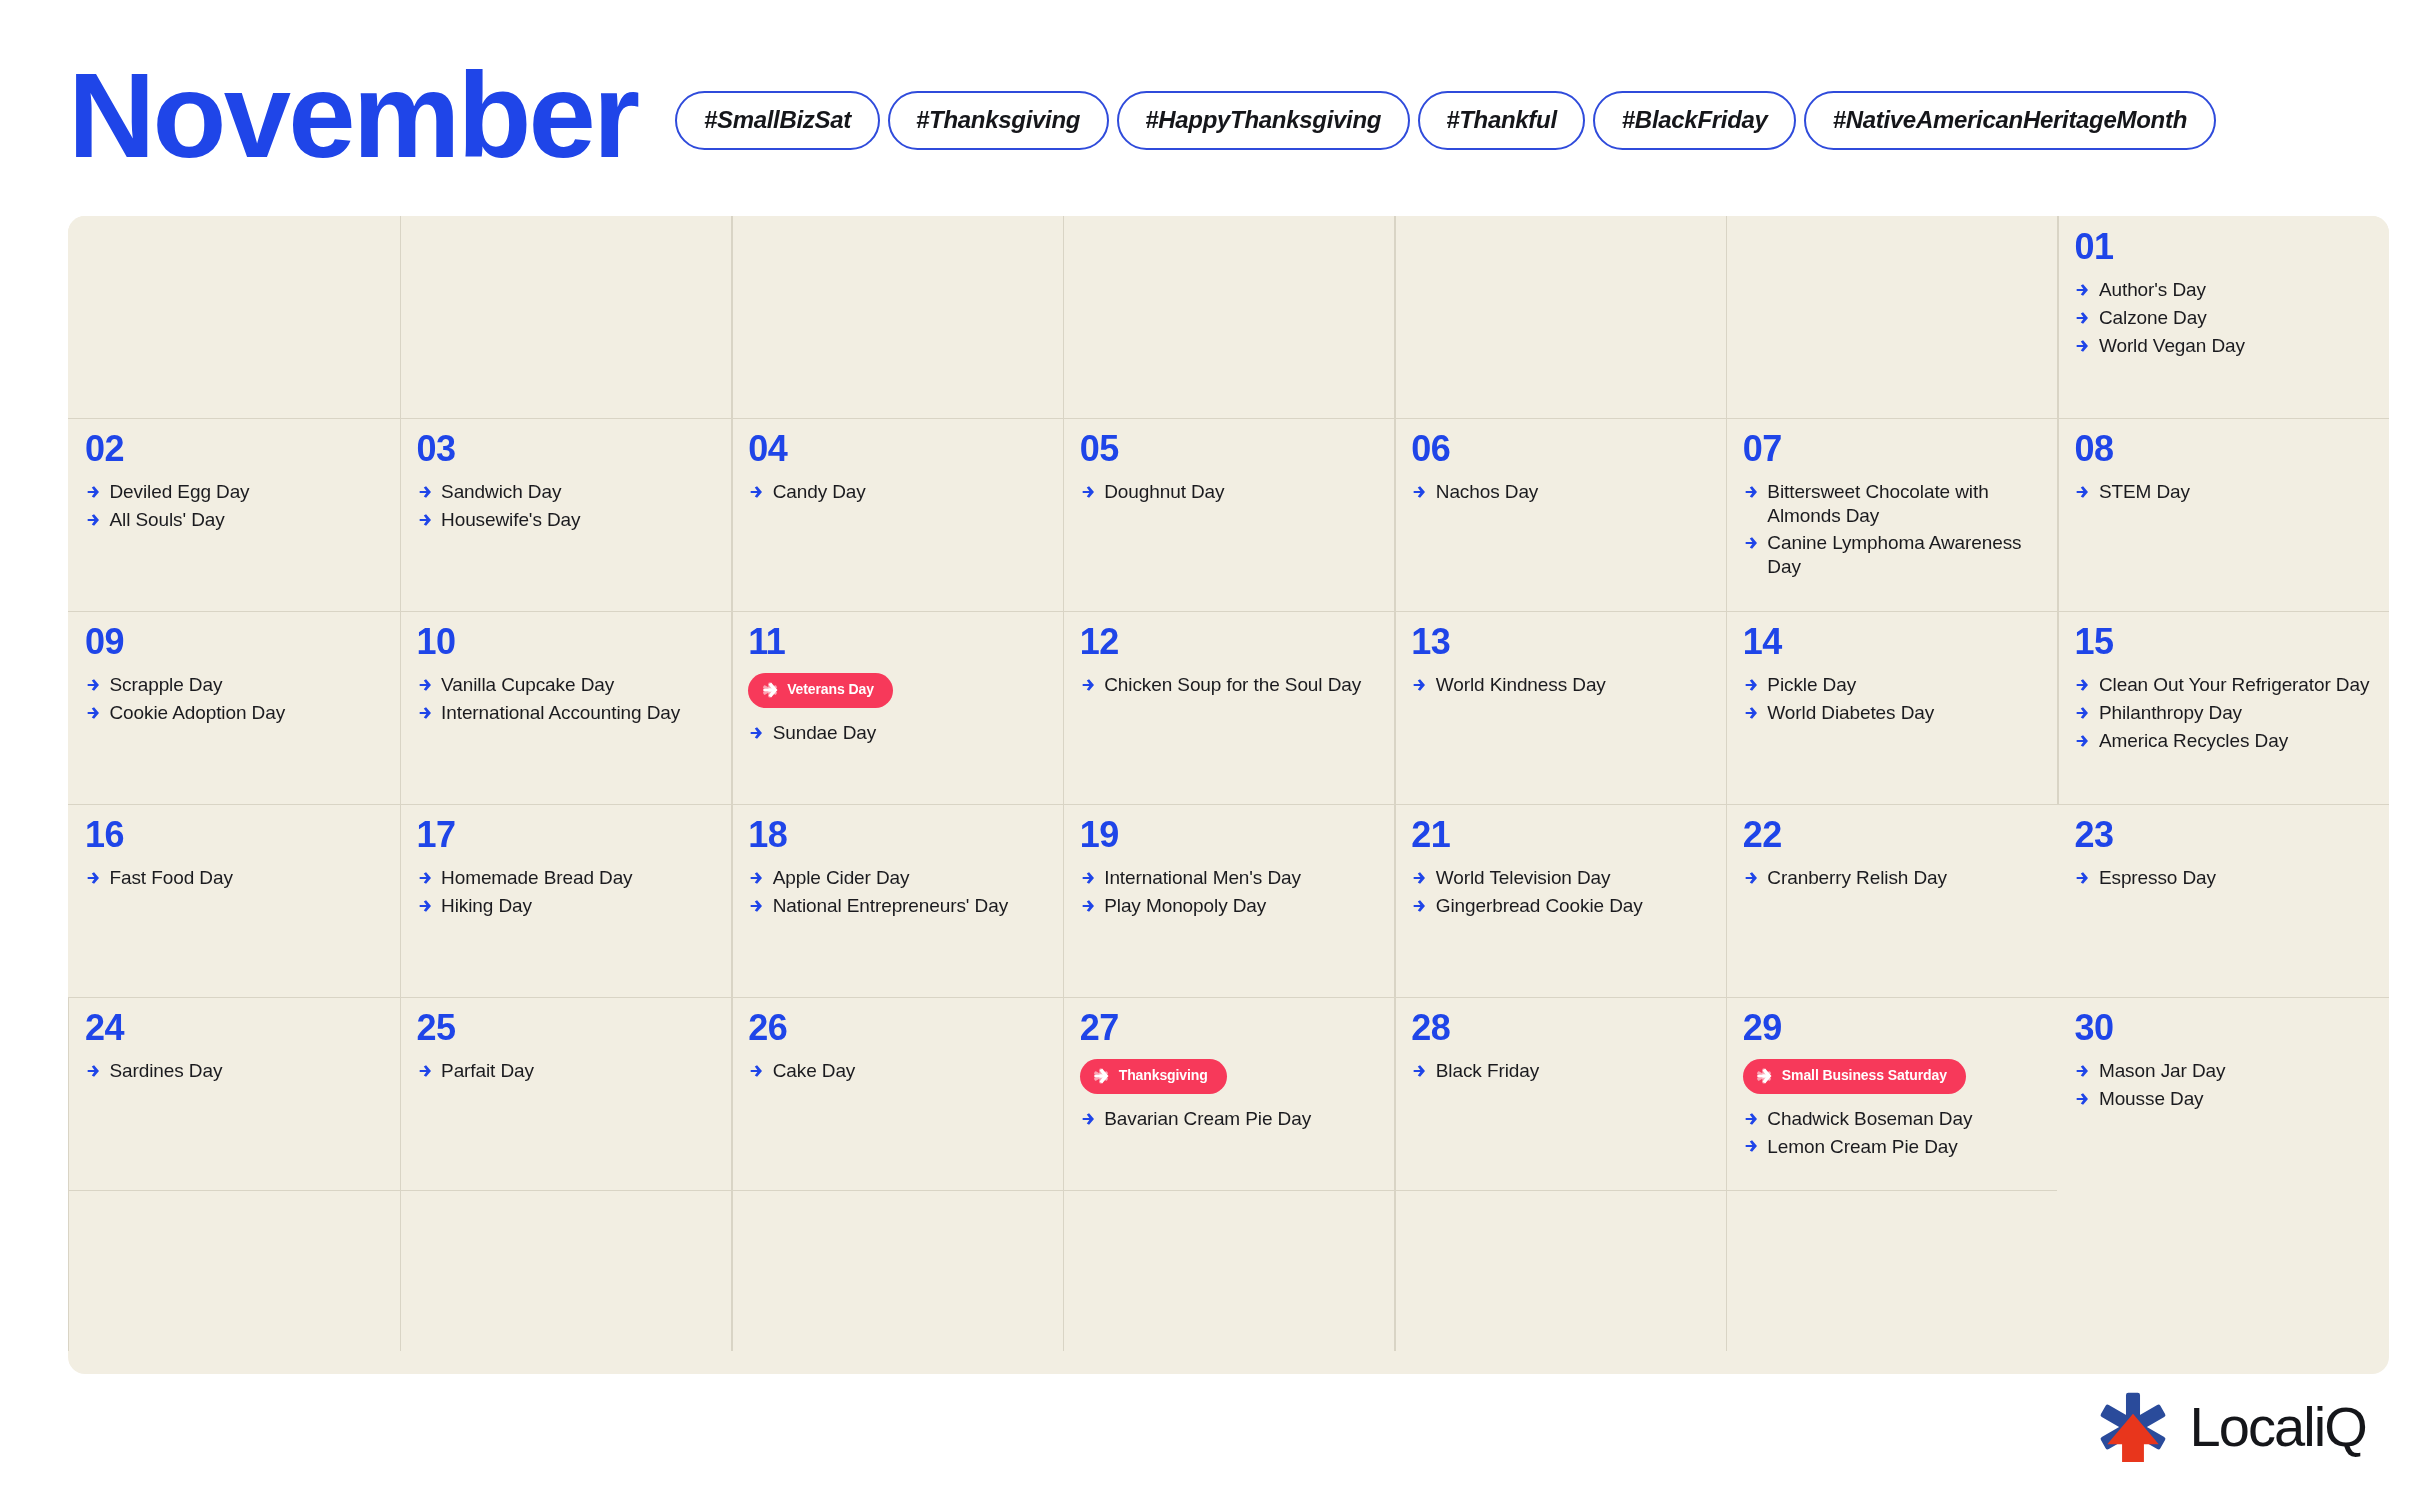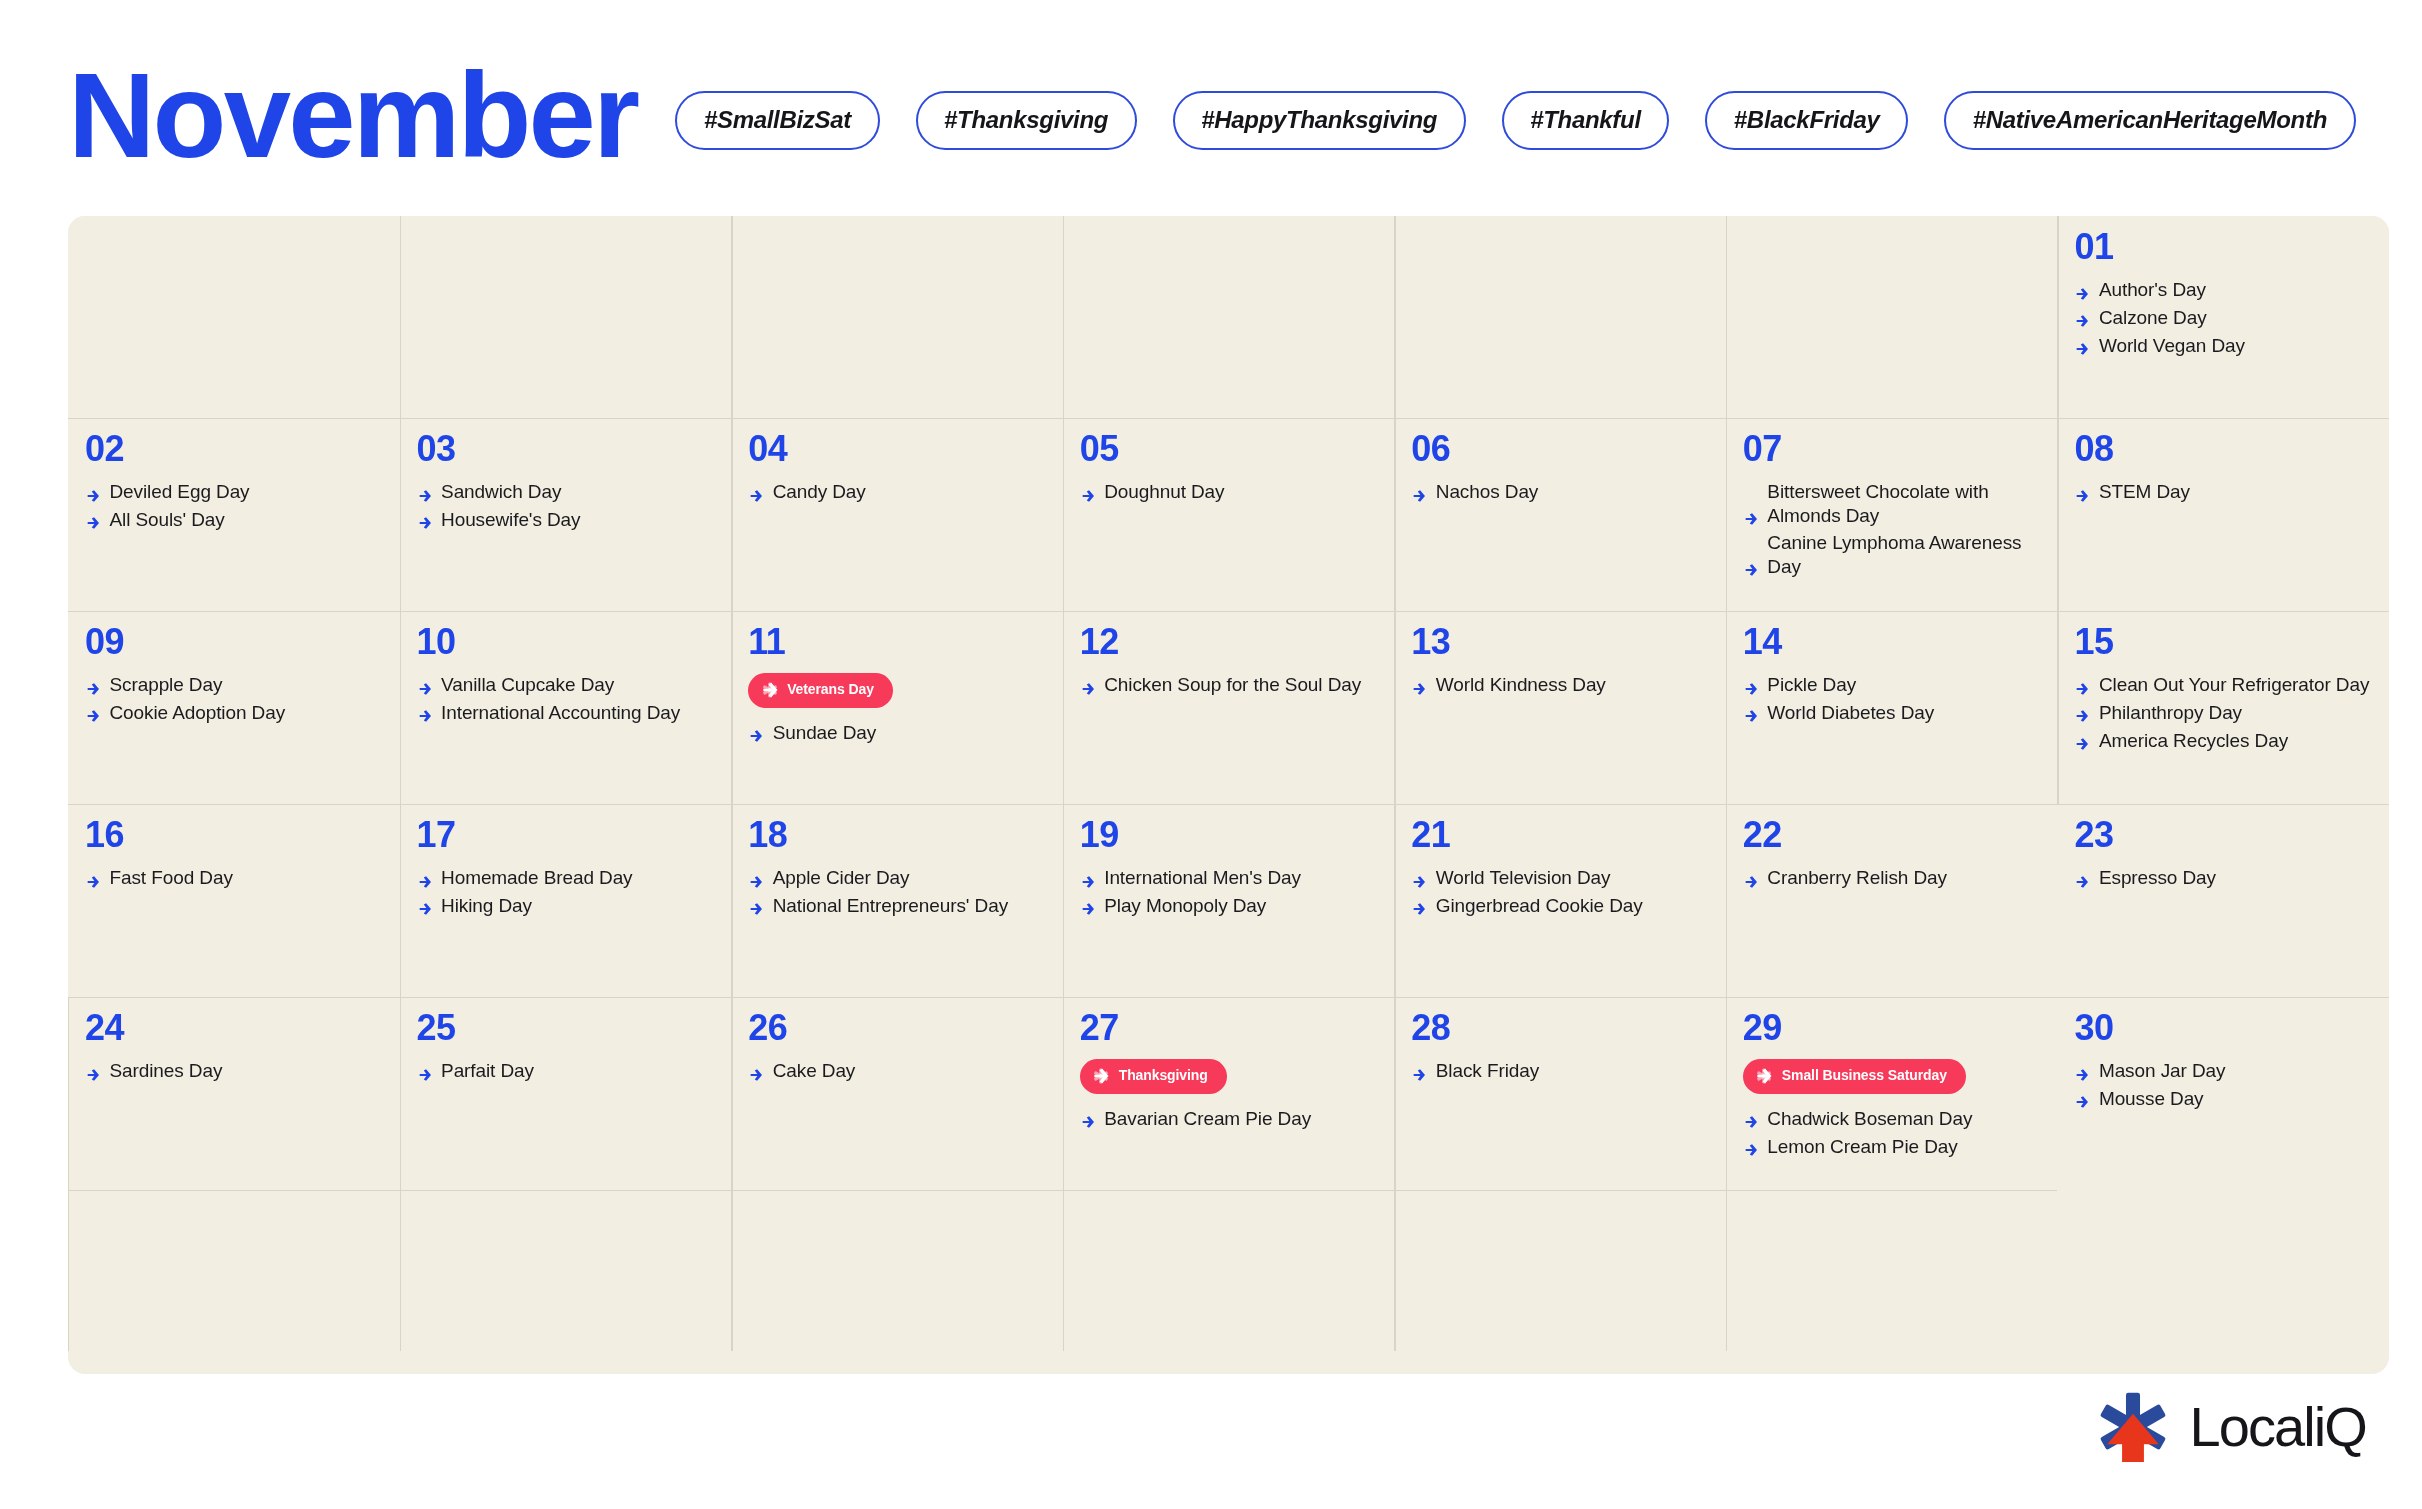--- a/index.html
+++ b/index.html
@@ -37,21 +37,21 @@
     font-weight: bold;
     color: #1f45e8;
     letter-spacing: -2.8px;
     line-height: 1;
     white-space: nowrap;
   }
 
   #hashtag-row {
     display: flex;
     align-items: flex-end;
-    gap: 36px;
+    gap: 8px;
     margin-top: 11.4px;
     flex-wrap: nowrap;
   }
 
   .hashtag-pill {
     border: 2.4px solid #2f4bdb;
     border-radius: 945px;
     background: #ffffff;
     color: #15161a;
     font-size: 24px;
@@ -113,21 +113,21 @@
     color: #1f45e8;
     line-height: 1;
     letter-spacing: -0.5px;
     margin-bottom: 13.2px;
   }
 
   .events { display: flex; flex-direction: column; gap: 4.7px; }
 
   .event {
     display: flex;
-    align-items: flex-end;
+    align-items: flex-start;
     gap: 8.5px;
     font-size: 19px;
     color: #1b1b1f;
     line-height: 1.22;
     letter-spacing: -0.1px;
   }
 
   .arrow-icon {
     flex: 0 0 auto;
     width: 16px;

